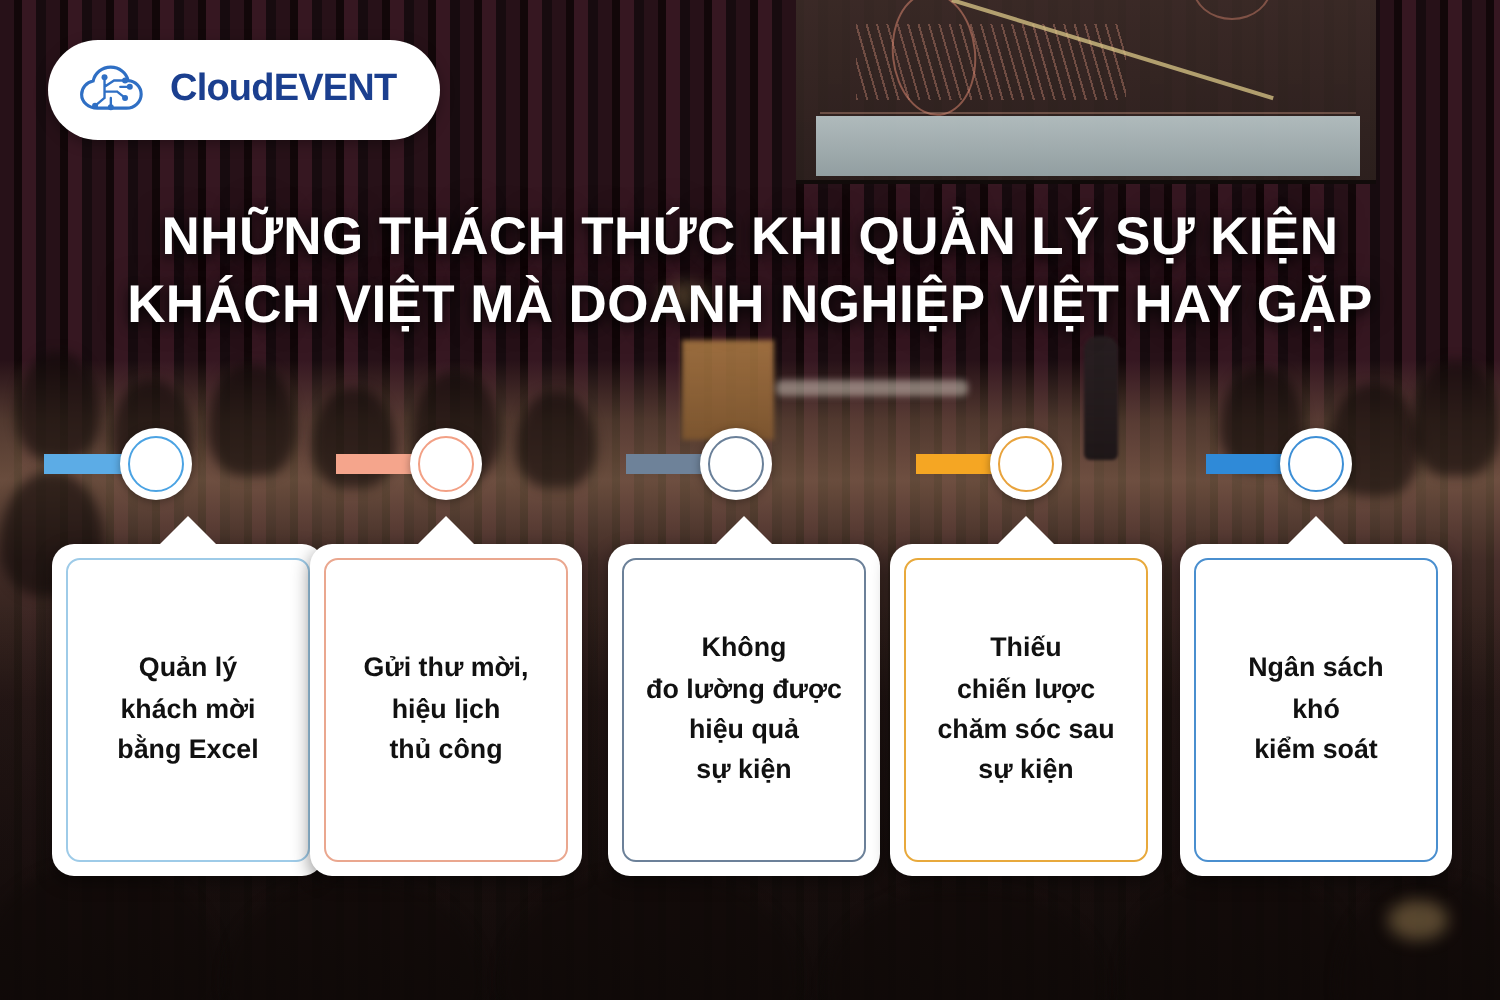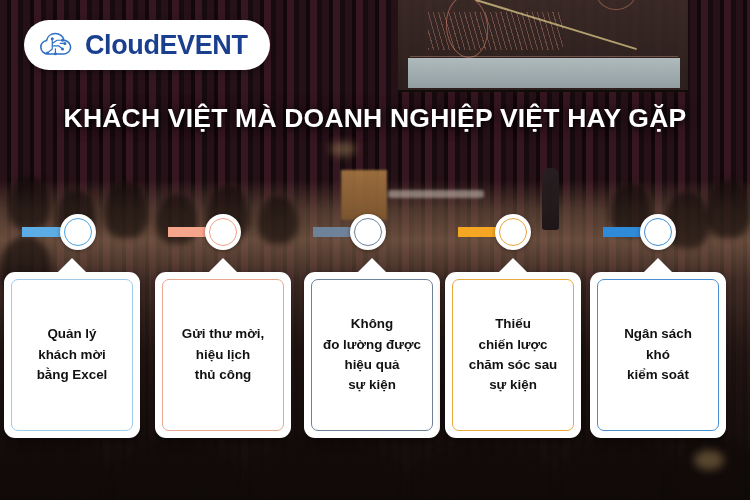--- a/index.html
+++ b/index.html
@@ -144,21 +144,21 @@
     padding: 0 22px 0 14px;
     display: flex;
     align-items: center;
     gap: 9px;
     background: #ffffff;
     border-radius: 26px;
     box-shadow: 0 2px 7px rgba(0,0,0,0.35);
     z-index: 20;
   }
   #logo-pill .logo-text {
-    font-size: 27px;
+    font-size: 19px;
     font-weight: 700;
     color: #1b3f8f;
     letter-spacing: -0.4px;
     white-space: nowrap;
   }
 
   
   #headline {
     position: absolute;
     left: 0; right: 0; top: 102px;
@@ -304,20 +304,21 @@
         <circle cx="31" cy="24" r="1.9" fill="#2f6fc4"></circle>
         <circle cx="12" cy="29" r="1.9" fill="#2f6fc4"></circle>
         <circle cx="22" cy="30" r="1.9" fill="#2f6fc4"></circle>
         <circle cx="34" cy="17" r="1.9" fill="#2f6fc4"></circle>
       </svg>
     </span>
     <span class="logo-text" style="color: rgb(27, 63, 143);">CloudEVENT</span>
   </div>
 
   <div id="headline" style="color: rgb(255, 255, 255);">
+    <span class="l1">NHỮNG THÁCH THỨC KHI QUẢN LÝ SỰ KIỆN</span>
     <span class="l2">KHÁCH VIỆT MÀ DOANH NGHIỆP VIỆT HAY GẶP</span>
   </div>
 
   <div id="timeline">
     <div class="seg" style="left:22px; width:66px;">
       <div class="bar" style="background: rgb(92, 172, 230);"></div>
       <div class="head" style="border-left: 13px solid rgb(92, 172, 230);"></div>
     </div>
     <div class="seg" style="left:168px; width:66px;">
       <div class="bar" style="background: rgb(245, 165, 140);"></div>
@@ -336,21 +337,21 @@
       <div class="head" style="border-left: 13px solid rgb(47, 138, 216);"></div>
     </div>
 
     <div class="node" style="left: 60px; color: rgb(75, 163, 227);"></div>
     <div class="node" style="left: 205px; color: rgb(242, 160, 133);"></div>
     <div class="node" style="left: 350px; color: rgb(106, 128, 153);"></div>
     <div class="node" style="left: 495px; color: rgb(232, 163, 61);"></div>
     <div class="node" style="left: 640px; color: rgb(61, 143, 214);"></div>
   </div>
 
-  <div class="card" style="left:4px;">
+  <div class="card" style="left:26px;">
     <div class="tail"></div>
     <div class="inner" style="border-color: rgb(158, 203, 232);">
       <div class="txt">Quản lý
 khách mời
 bằng Excel</div>
     </div>
   </div>
 
   <div class="card" style="left:155px;">
     <div class="tail"></div>

